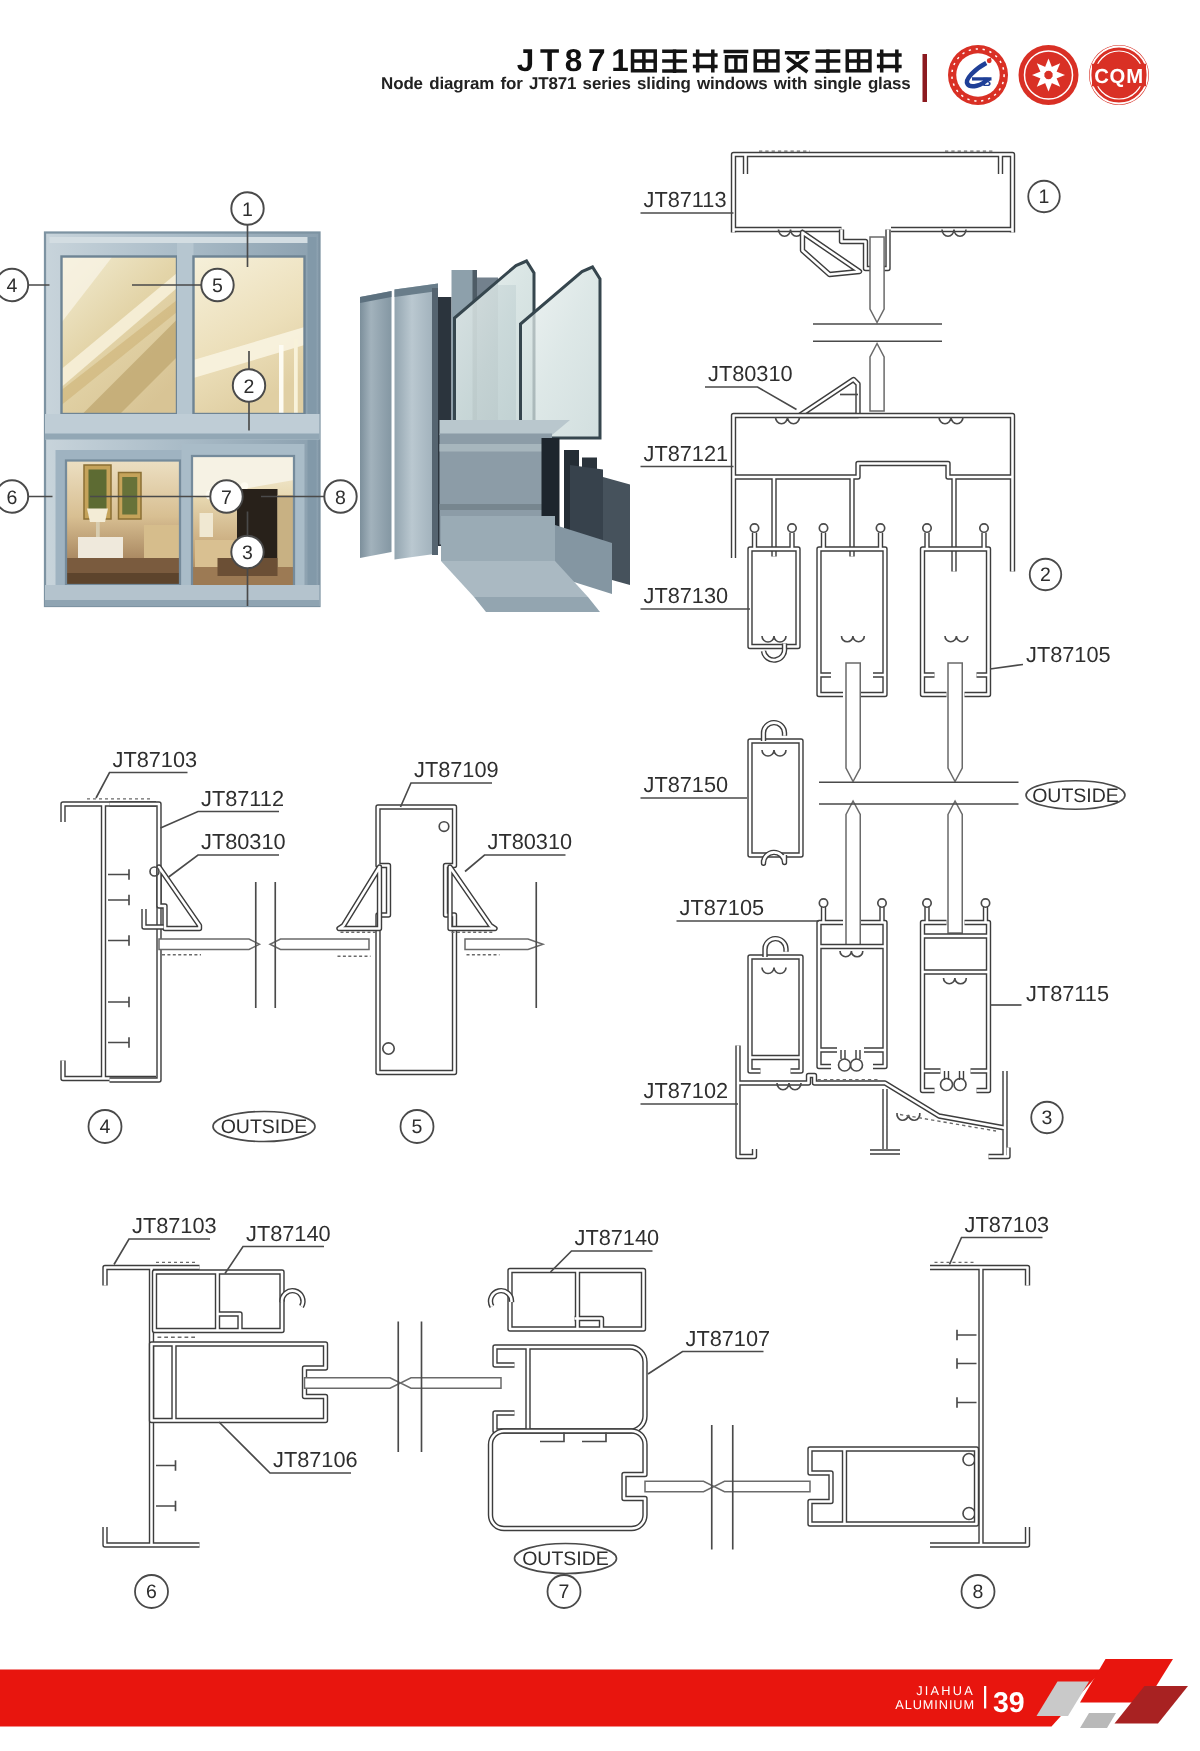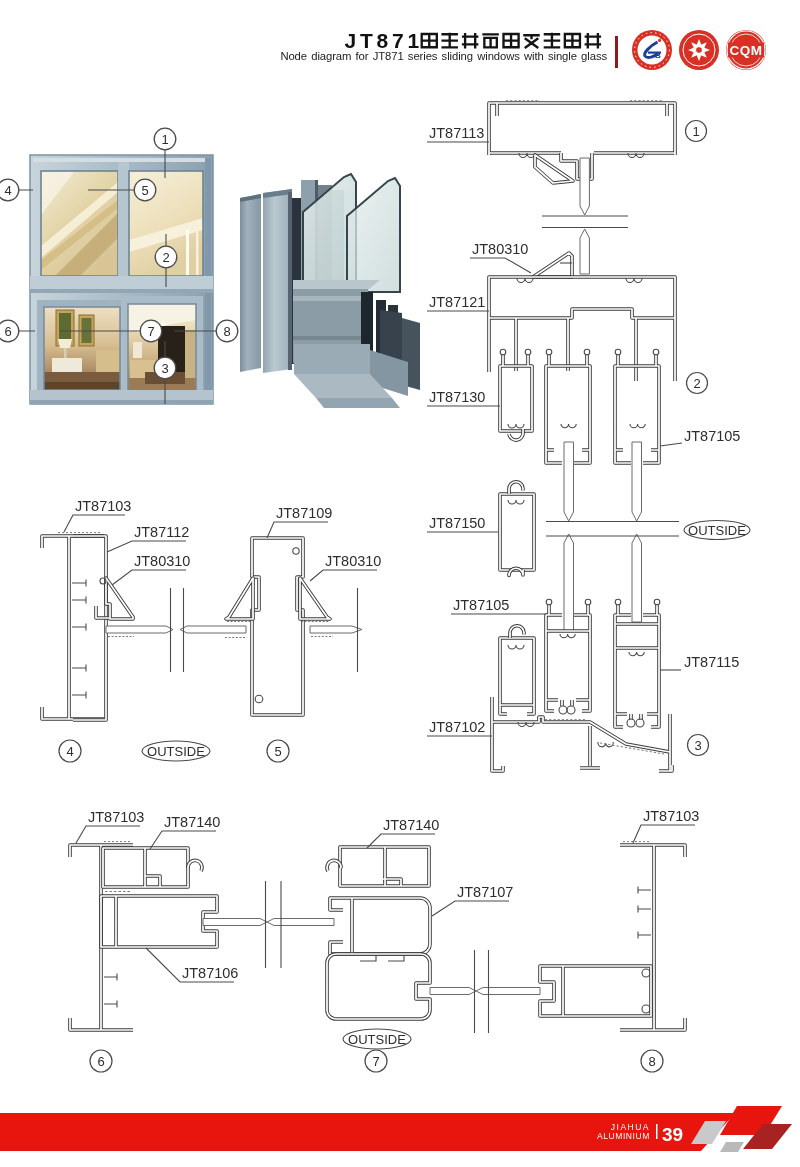--- a/index.html
+++ b/index.html
@@ -16,21 +16,21 @@
 </head>
 <body>
 <div id="page">
 
   <div class="abs" style="left:0;top:33px;width:423px;text-align:right;font-size:21px;font-weight:bold;color:#111;letter-spacing:3.8px;line-height:15px;">JT871</div>
 
   <svg class="abs" style="left:0;top:0;" width="620" height="60" viewBox="0 0 620 60">
     <path d="M421.7,34.0 h15.1 v13.199999999999998 h-15.1 Z M421.7,40.6 h15.1 M429.25,34.0 v13.199999999999998 M441.45,34.2 h16.5 M441.45,40.6 h16.5 M441.45,47.4 h16.5 M449.7,32.800000000000004 v15.799999999999997 M465.09999999999997,33.0 v15.399999999999997 M475.2,33.0 v15.399999999999997 M461.9,36.6 h16.5 M461.9,44.4 h16.5 M482.35,34.400000000000006 h16.5 M484.35,37.800000000000004 h12.5 v9.599999999999998 h-12.5 Z M490.6,37.800000000000004 v9.599999999999998 M503.5,34.0 h15.1 v13.199999999999998 h-15.1 Z M503.5,40.6 h15.1 M511.05,34.0 v13.199999999999998 M523.25,35.2 h16.5 M524.75,38.2 L538.25,48.0 M538.25,38.2 L524.75,48.0 M531.5,35.2 v4 M543.7,34.2 h16.5 M543.7,40.6 h16.5 M543.7,47.4 h16.5 M551.95,32.800000000000004 v15.799999999999997 M564.85,34.0 h15.1 v13.199999999999998 h-15.1 Z M564.85,40.6 h15.1 M572.4,34.0 v13.199999999999998 M587.8000000000001,33.0 v15.399999999999997 M597.9,33.0 v15.399999999999997 M584.6,36.6 h16.5 M584.6,44.4 h16.5" stroke="#141414" stroke-width="2.35" fill="none"></path>
   </svg>
 
-  <div class="abs" style="left:0;top:50px;width:607px;text-align:right;font-size:11.3px;color:#222;word-spacing:1.2px;letter-spacing:-0.1px;line-height:12px;">Node diagram for JT871 series sliding windows with single glass</div>
+  <div class="abs" style="left:0;top:50px;width:607px;text-align:right;font-size:11.3px;color:#222;word-spacing:1.2px;letter-spacing:-0.1px;line-height:12px;font-weight:bold;">Node diagram for JT871 series sliding windows with single glass</div>
 
   <div class="abs" style="left:615px;top:36px;width:3px;height:32px;background:#8c1a1f;"></div>
 
   <svg class="abs" style="left:628px;top:26px;" width="142" height="48" viewBox="0 0 142 48">
 
     <g>
       <circle cx="24" cy="24" r="20" fill="#d93025"></circle>
       <circle cx="24" cy="24" r="14.5" fill="#ffffff"></circle>
       <circle cx="24" cy="24" r="17.4" fill="none" stroke="#ffffff" stroke-width="1" stroke-dasharray="1.5,3.2"></circle>
       <path d="M30,14 l3,-2 -1,3.4 Z" fill="#d93025"></path>

